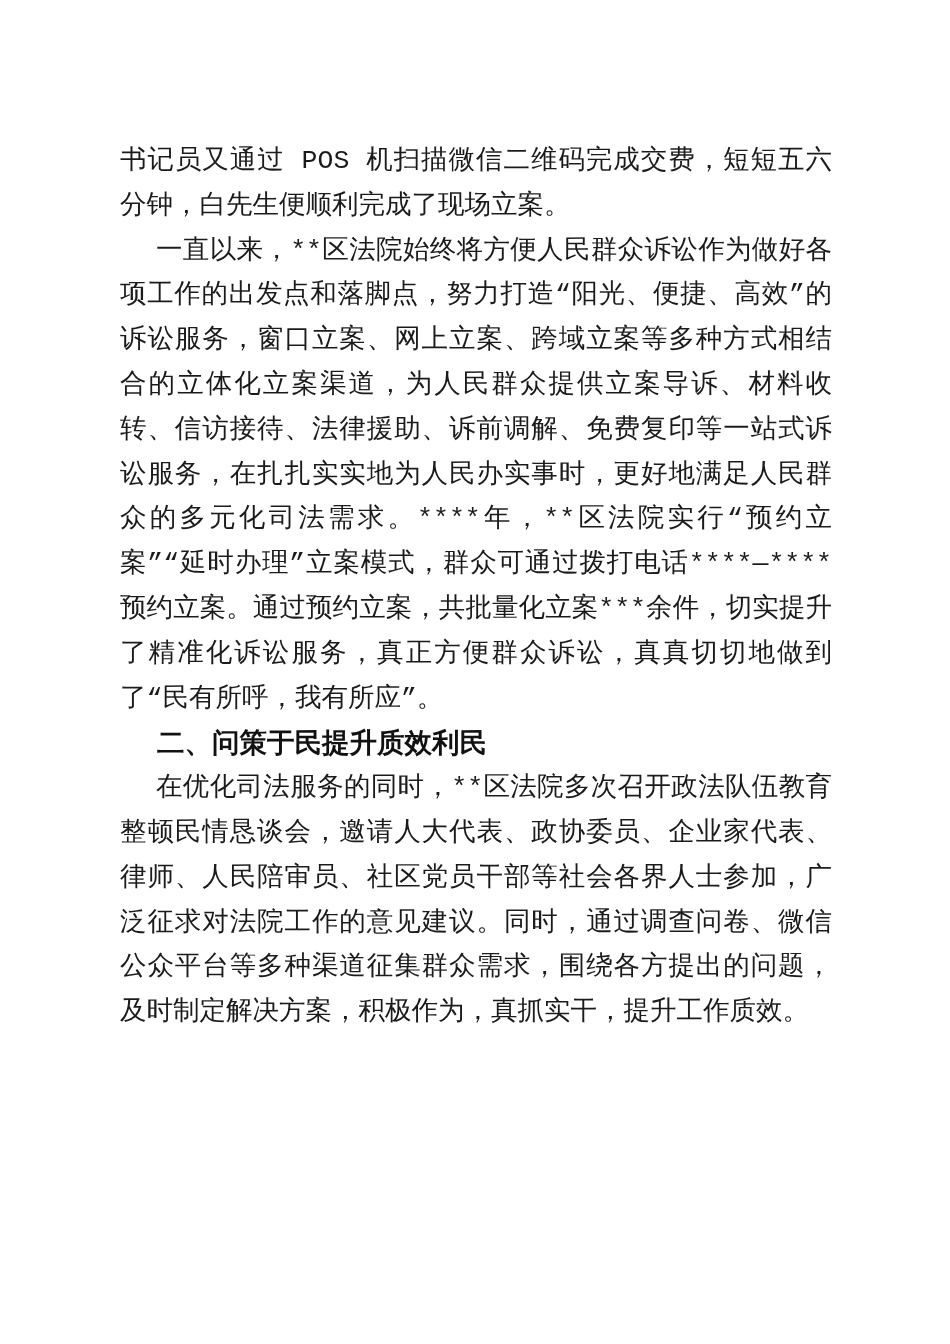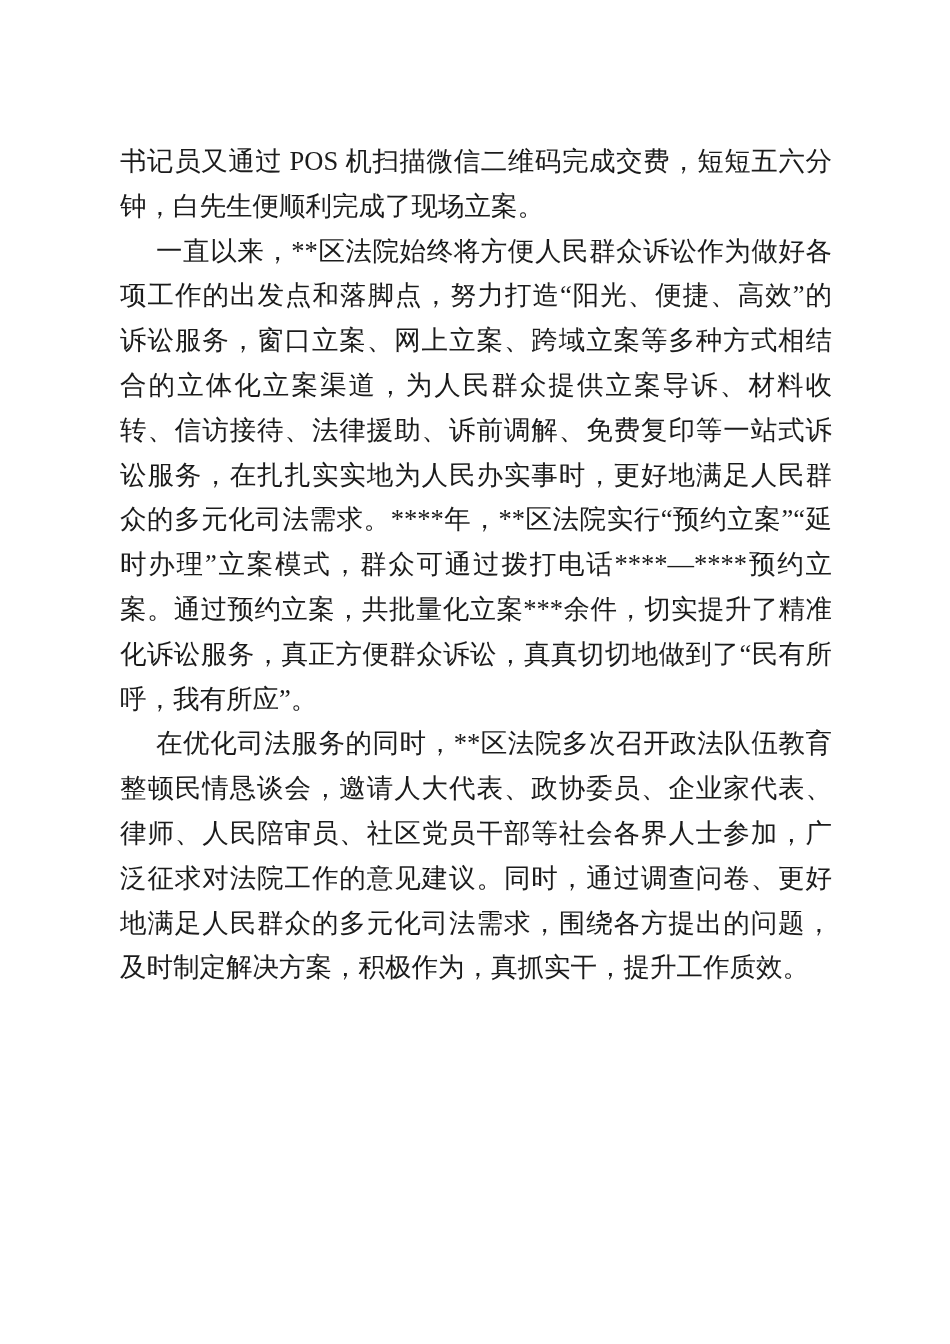--- a/index.html
+++ b/index.html
@@ -15,21 +15,21 @@
     box-sizing: border-box;
     padding: 139px 118px 0 120px;
     overflow: hidden;
   }
   .doc-content {
     width: 712px;
   }
   p.body-para {
     margin: 0;
     padding: 0;
-    font-family: Liberation Serif, serif;
+    font-family: Liberation Mono, monospace;
     font-weight: 400;
     font-size: 26.5px;
     line-height: 44.8px;
     color: #1b1b1b;
     text-align: justify;
     text-justify: inter-ideograph;
     word-break: break-all;
   }
   p.body-para.indent {
     text-indent: 36px;
@@ -49,18 +49,19 @@
 </head>
 <body>
 
 <div class="page">
   <div class="doc-content">
 
     <p class="body-para">书记员又通过 POS 机扫描微信二维码完成交费，短短五六分钟，白先生便顺利完成了现场立案。</p>
 
     <p class="body-para indent">一直以来，**区法院始终将方便人民群众诉讼作为做好各项工作的出发点和落脚点，努力打造“阳光、便捷、高效”的诉讼服务，窗口立案、网上立案、跨域立案等多种方式相结合的立体化立案渠道，为人民群众提供立案导诉、材料收转、信访接待、法律援助、诉前调解、免费复印等一站式诉讼服务，在扎扎实实地为人民办实事时，更好地满足人民群众的多元化司法需求。****年，**区法院实行“预约立案”“延时办理”立案模式，群众可通过拨打电话****—****预约立案。通过预约立案，共批量化立案***余件，切实提升了精准化诉讼服务，真正方便群众诉讼，真真切切地做到了“民有所呼，我有所应”。</p>
 
+    <h2 class="section-heading">二、问策于民提升质效利民</h2>
 
-    <p class="body-para indent">在优化司法服务的同时，**区法院多次召开政法队伍教育整顿民情恳谈会，邀请人大代表、政协委员、企业家代表、律师、人民陪审员、社区党员干部等社会各界人士参加，广泛征求对法院工作的意见建议。同时，通过调查问卷、更好地满足人民群众的多元化司法需求，围绕各方提出的问题，及时制定解决方案，积极作为，真抓实干，提升工作质效。</p>
+    <p class="body-para indent">在优化司法服务的同时，**区法院多次召开政法队伍教育整顿民情恳谈会，邀请人大代表、政协委员、企业家代表、律师、人民陪审员、社区党员干部等社会各界人士参加，广泛征求对法院工作的意见建议。同时，通过调查问卷、微信公众平台等多种渠道征集群众需求，围绕各方提出的问题，及时制定解决方案，积极作为，真抓实干，提升工作质效。</p>
 
 
   </div>
 </div>
 
 </body></html>

